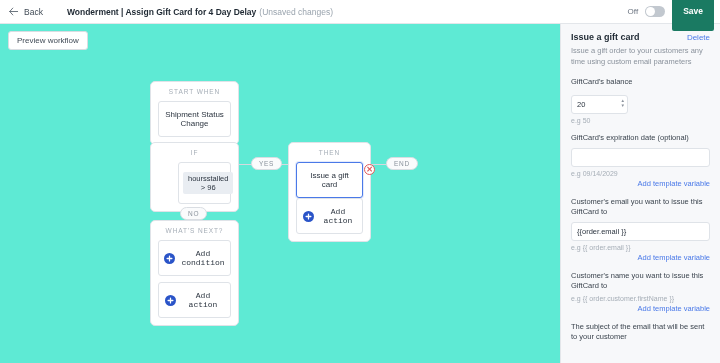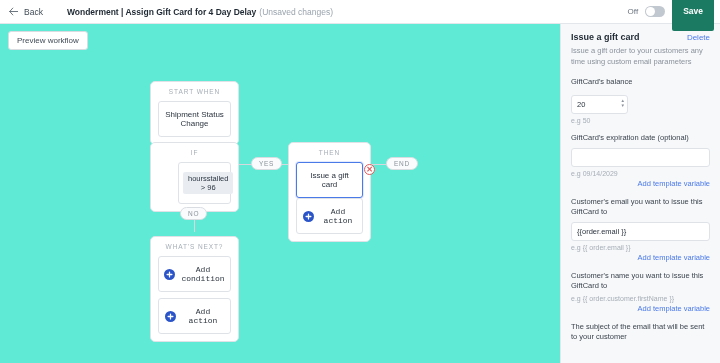--- a/index.html
+++ b/index.html
@@ -213,21 +213,21 @@
               </svg>
           </span>
           <span>Add action</span>
         </div>
       </div>
 
       <div class="pill" style="left:386px; top:133px;">END</div>
 
       <div class="pill" style="left:180px; top:183px;">NO</div>
 
-      <div class="node" style="left:150px; top:212px; width:89px;">
+      <div class="node" style="left:150px; top:196px; width:89px;">
         <div class="node-title">WHAT'S NEXT?</div>
         <div class="inner-card action-row">
           <span class="plus-icon">
             <svg width="7" height="7" viewBox="0 0 10 10">
                 <path d="M5 1.6 V8.4 M1.6 5 H8.4" stroke="#ffffff" stroke-width="1.8" stroke-linecap="round"></path>
               </svg>
           </span>
           <span>Add condition</span>
         </div>
         <div class="inner-card action-row">

